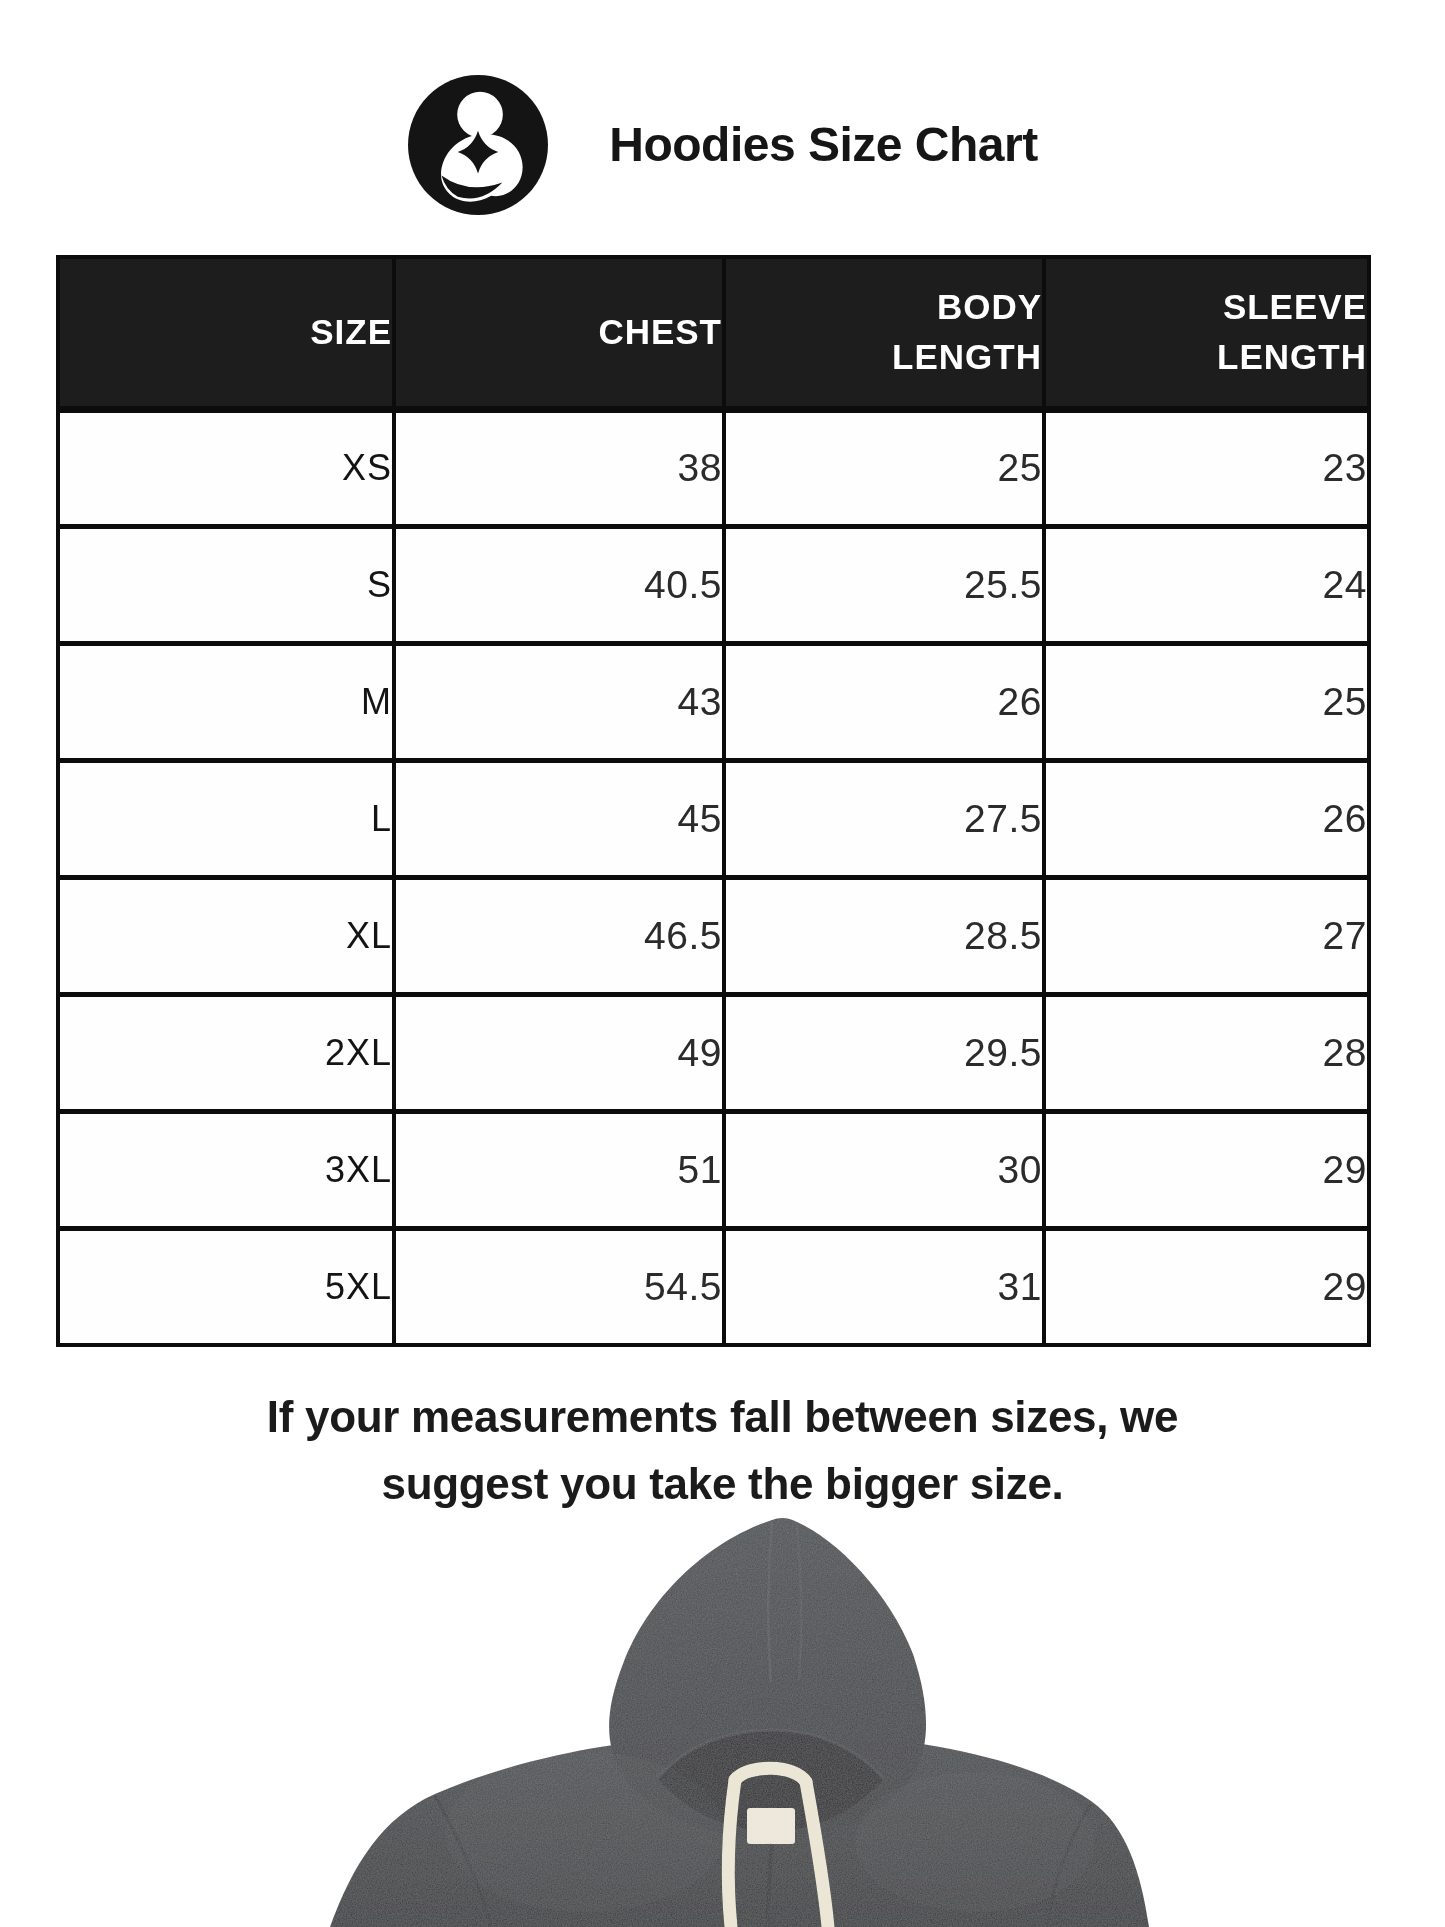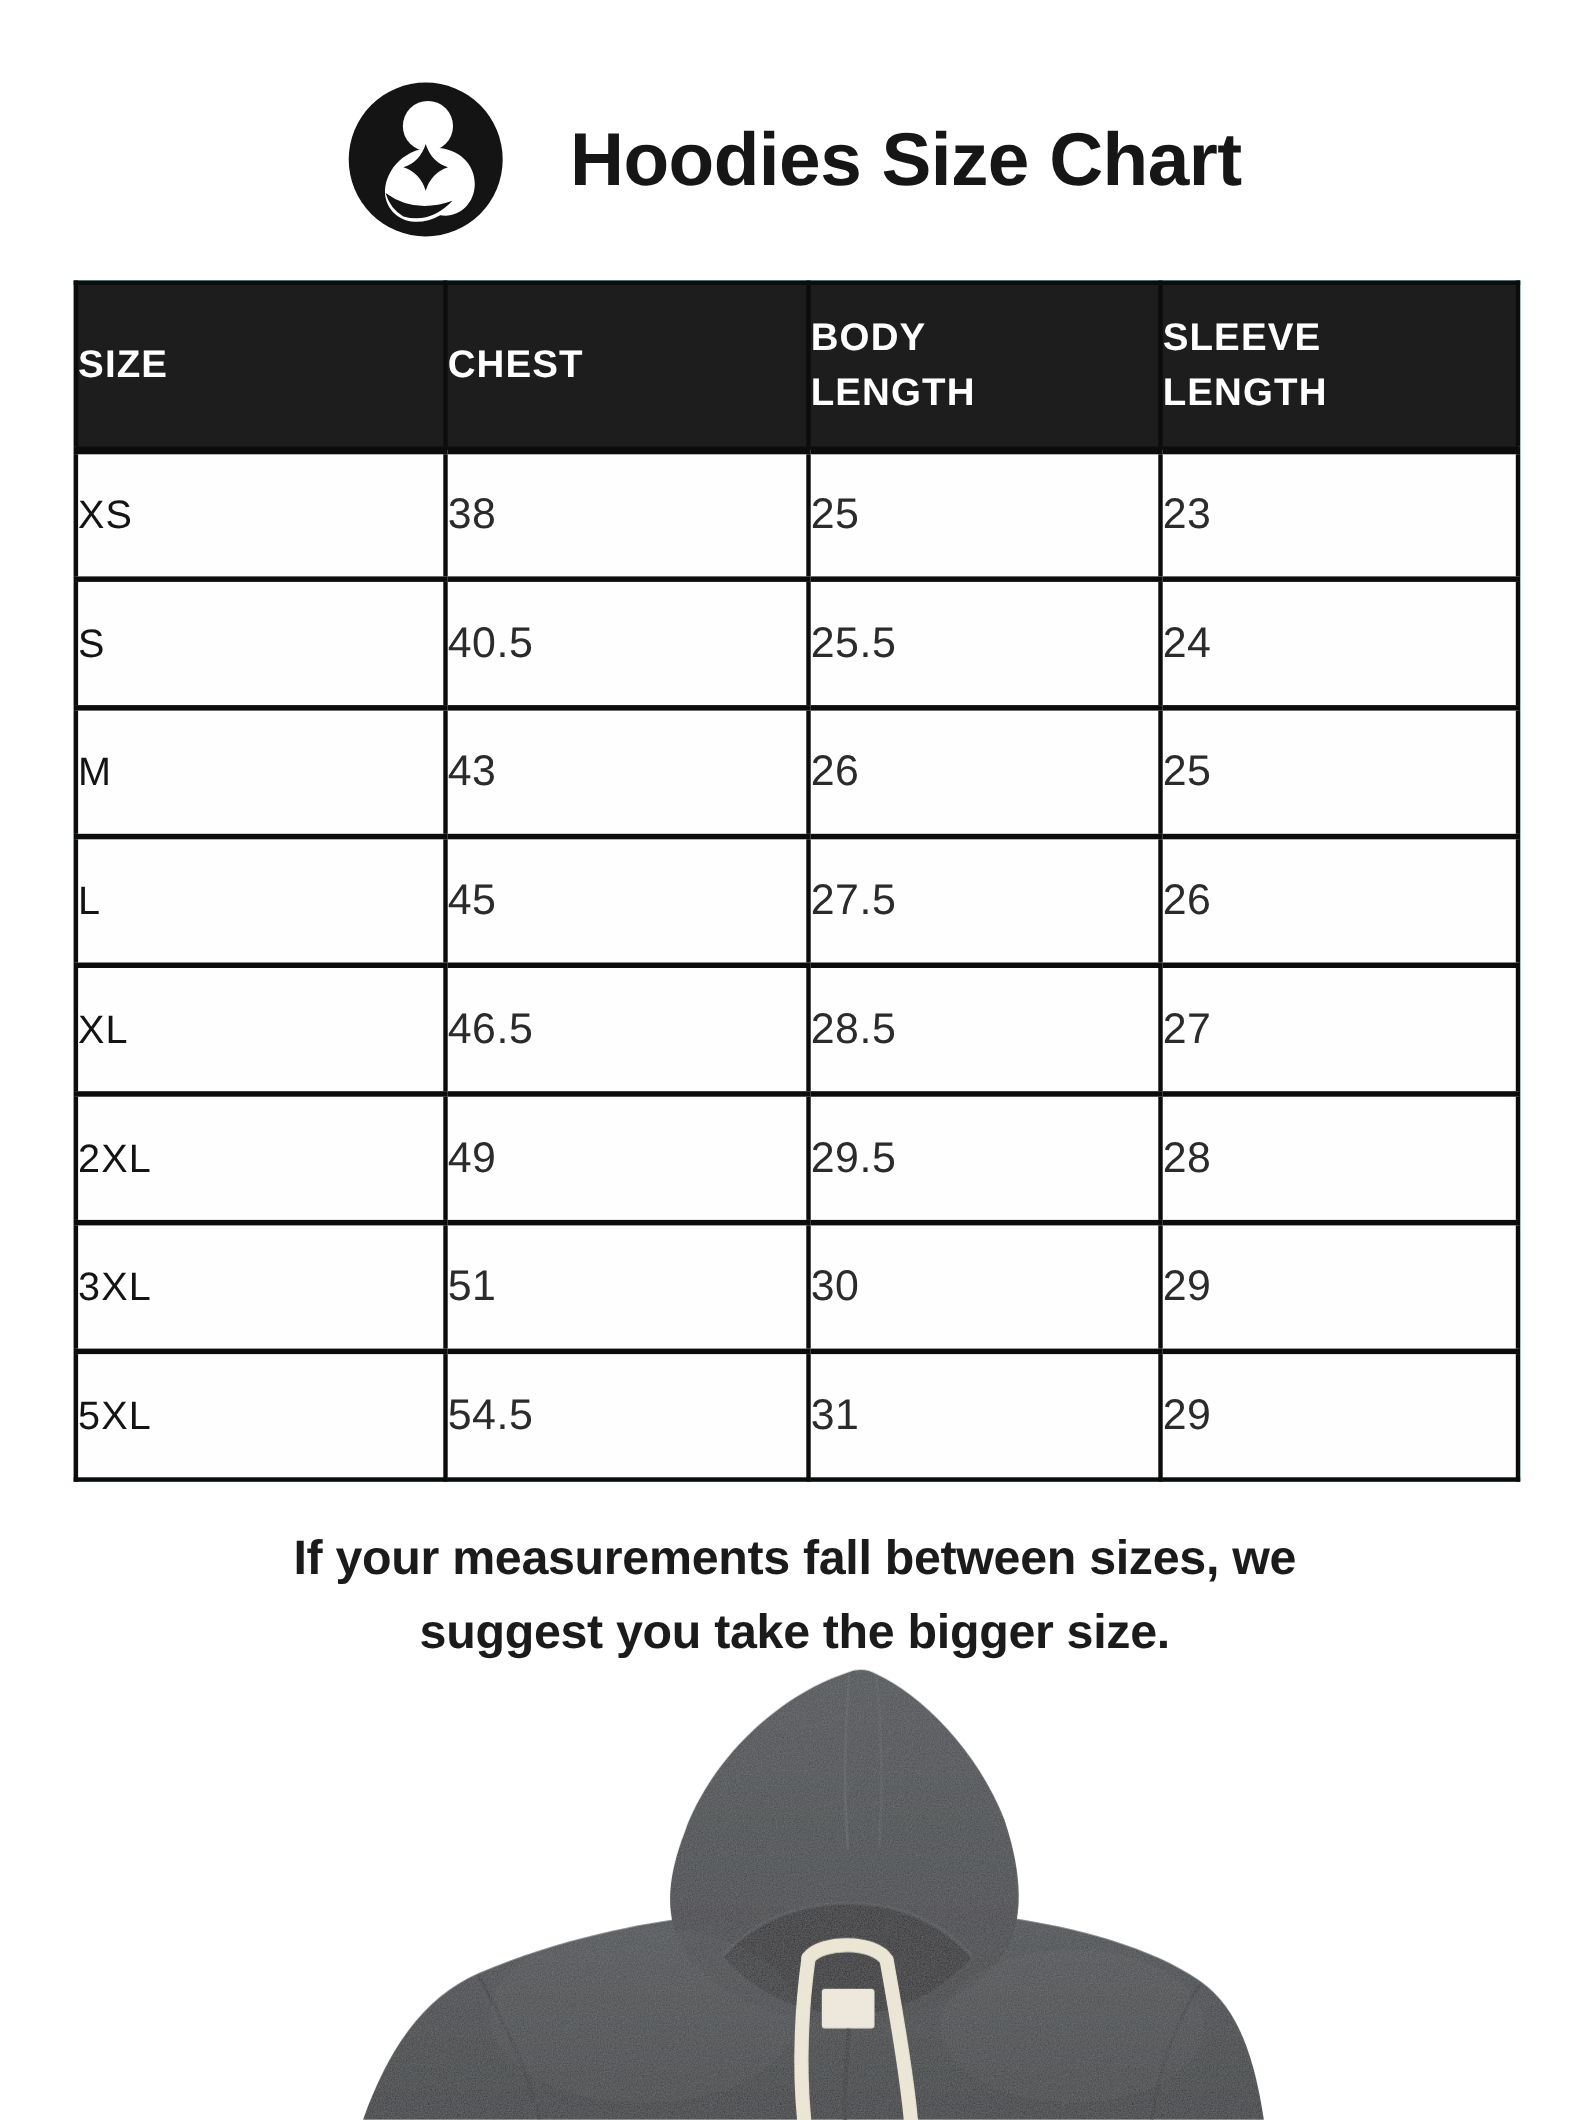--- a/index.html
+++ b/index.html
@@ -8,28 +8,28 @@
     position:relative; width:1445px; height:1927px; background:#ffffff;
     overflow:hidden; font-family:"Liberation Sans", sans-serif; margin:0 auto;
   }
   
   .brand-header {
     position:absolute; left:0; right:0; top:72px; height:145px;
     display:flex; justify-content:center; align-items:center; gap:60px;
   }
   .logo { width:142px; height:142px; flex:0 0 auto; }
   .title {
-    font-size:68px; font-weight:800; color:#161616; letter-spacing:-0.5px;
+    font-size:48px; font-weight:800; color:#161616; letter-spacing:-0.5px;
     line-height:1; white-space:nowrap;
   }
   
   .size-table {
-    position:absolute; left:67px; top:255px; width:1311px;
-    border-collapse:collapse; table-layout:fixed; text-align:left;
-    background:#14b8a6;
+    position:absolute; left:56px; top:255px; width:1311px;
+    border-collapse:collapse; table-layout:fixed; text-align:right;
+    background:#f9a8d4;
   }
   .size-table th {
     background:#1d1d1e; color:#ffffff; font-size:35px; font-weight:700;
     letter-spacing:1px; height:152px; border:4px solid #0c0c0c;
     border-bottom-width:7px; white-space:pre-line; line-height:1.45;
     vertical-align:middle;
   }
   .size-table td {
     height:117px; border:4px solid #0c0c0c; border-top-width:5px;
     font-size:39px; font-weight:400; color:#2b2b2b; letter-spacing:0.5px;

